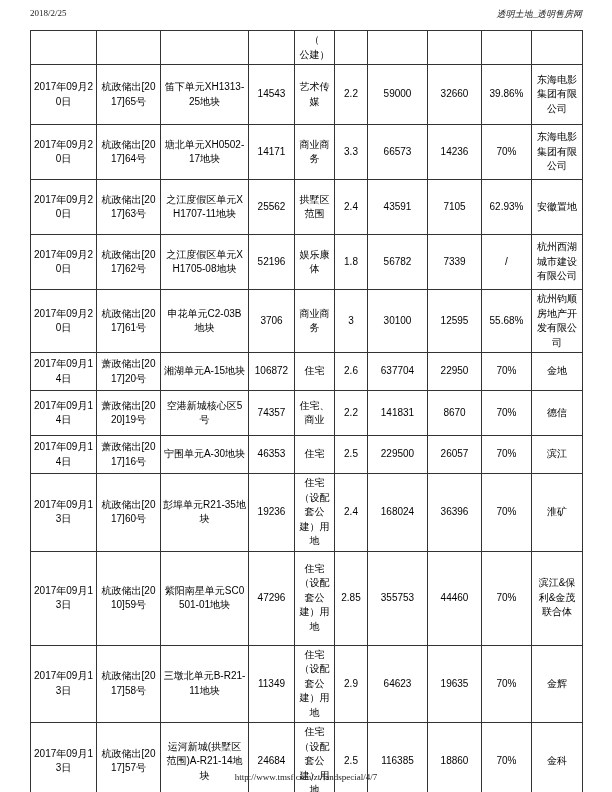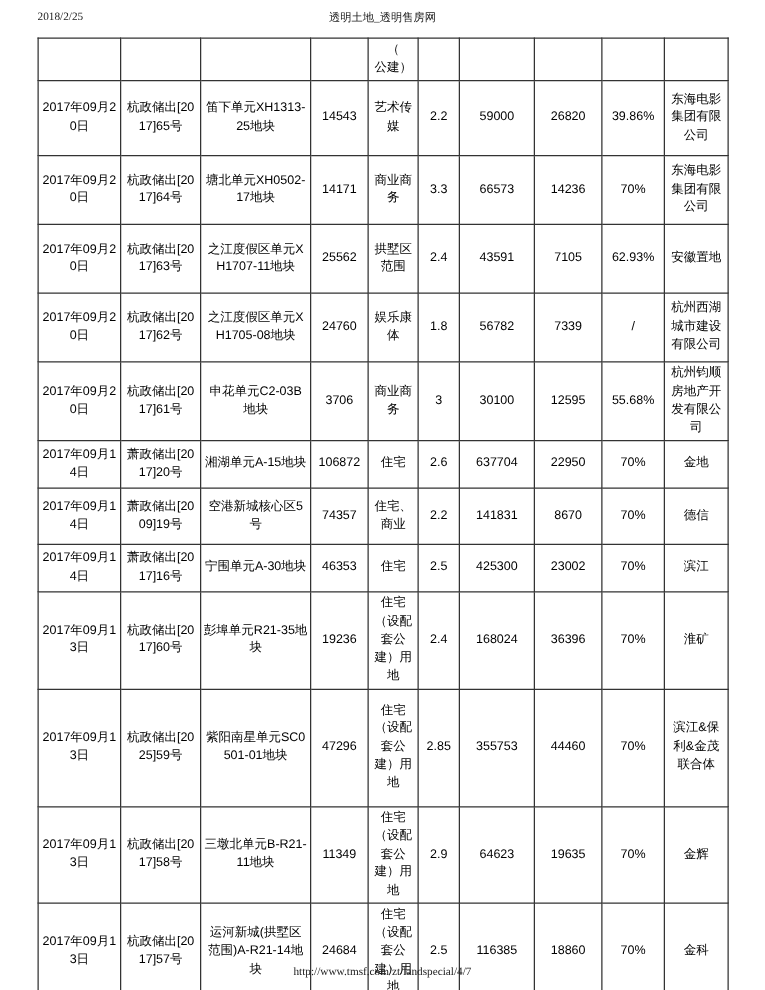--- a/index.html
+++ b/index.html
@@ -12,21 +12,21 @@
     overflow: hidden;
   }
   .page-header {
     position: absolute;
     top: 8px; left: 30px; right: 30px;
     font-family: "Liberation Serif", serif;
     font-size: 9px;
     color: #222;
   }
   .header-date { position: absolute; left: 0; top: 0; }
-  .header-title { display: block; text-align: center; }
+  .header-title { display: block; text-align: right; font-style: italic; }
 
   table.land-table {
     position: absolute;
     top: 30px; left: 30px;
     width: 552px;
     border-collapse: collapse;
     table-layout: fixed;
   }
   td {
     border: 1px solid #333;
@@ -96,21 +96,21 @@
     </tr>
 
     <tr class="h60">
       <td>2017年09月20日</td>
       <td>杭政储出[2017]65号</td>
       <td>笛下单元XH1313-25地块</td>
       <td>14543</td>
       <td class="c-use">艺术传媒</td>
       <td>2.2</td>
       <td>59000</td>
-      <td>26820</td>
+      <td>32660</td>
       <td>39.86%</td>
       <td>东海电影集团有限公司</td>
     </tr>
 
     <tr class="h55">
       <td>2017年09月20日</td>
       <td>杭政储出[2017]64号</td>
       <td>塘北单元XH0502-17地块</td>
       <td>14171</td>
       <td class="c-use">商业商务</td>
@@ -131,21 +131,21 @@
       <td>43591</td>
       <td>7105</td>
       <td>62.93%</td>
       <td>安徽置地</td>
     </tr>
 
     <tr class="h55">
       <td>2017年09月20日</td>
       <td>杭政储出[2017]62号</td>
       <td>之江度假区单元XH1705-08地块</td>
-      <td>24760</td>
+      <td>52196</td>
       <td class="c-use">娱乐康体</td>
       <td>1.8</td>
       <td>56782</td>
       <td>7339</td>
       <td>/</td>
       <td>杭州西湖城市建设有限公司</td>
     </tr>
 
     <tr class="h55">
       <td>2017年09月20日</td>
@@ -168,60 +168,60 @@
       <td class="c-use">住宅</td>
       <td>2.6</td>
       <td>637704</td>
       <td>22950</td>
       <td>70%</td>
       <td>金地</td>
     </tr>
 
     <tr class="h45">
       <td>2017年09月14日</td>
-      <td>萧政储出[2009]19号</td>
+      <td>萧政储出[2020]19号</td>
       <td>空港新城核心区5号</td>
       <td>74357</td>
       <td class="c-use">住宅、商业</td>
       <td>2.2</td>
       <td>141831</td>
       <td>8670</td>
       <td>70%</td>
       <td>德信</td>
     </tr>
 
     <tr class="h38">
       <td>2017年09月14日</td>
       <td>萧政储出[2017]16号</td>
       <td>宁围单元A-30地块</td>
       <td>46353</td>
       <td class="c-use">住宅</td>
       <td>2.5</td>
-      <td>425300</td>
-      <td>23002</td>
+      <td>229500</td>
+      <td>26057</td>
       <td>70%</td>
       <td>滨江</td>
     </tr>
 
     <tr class="h72">
       <td>2017年09月13日</td>
       <td>杭政储出[2017]60号</td>
       <td>彭埠单元R21-35地块</td>
       <td>19236</td>
       <td class="c-use">住宅（设配套公建）用地</td>
       <td>2.4</td>
       <td>168024</td>
       <td>36396</td>
       <td>70%</td>
       <td>淮矿</td>
     </tr>
 
     <tr class="h94">
       <td>2017年09月13日</td>
-      <td>杭政储出[2025]59号</td>
+      <td>杭政储出[2010]59号</td>
       <td>紫阳南星单元SC0501-01地块</td>
       <td>47296</td>
       <td class="c-use">住宅（设配套公建）用地</td>
       <td>2.85</td>
       <td>355753</td>
       <td>44460</td>
       <td>70%</td>
       <td>滨江&amp;保利&amp;金茂联合体</td>
     </tr>
 

